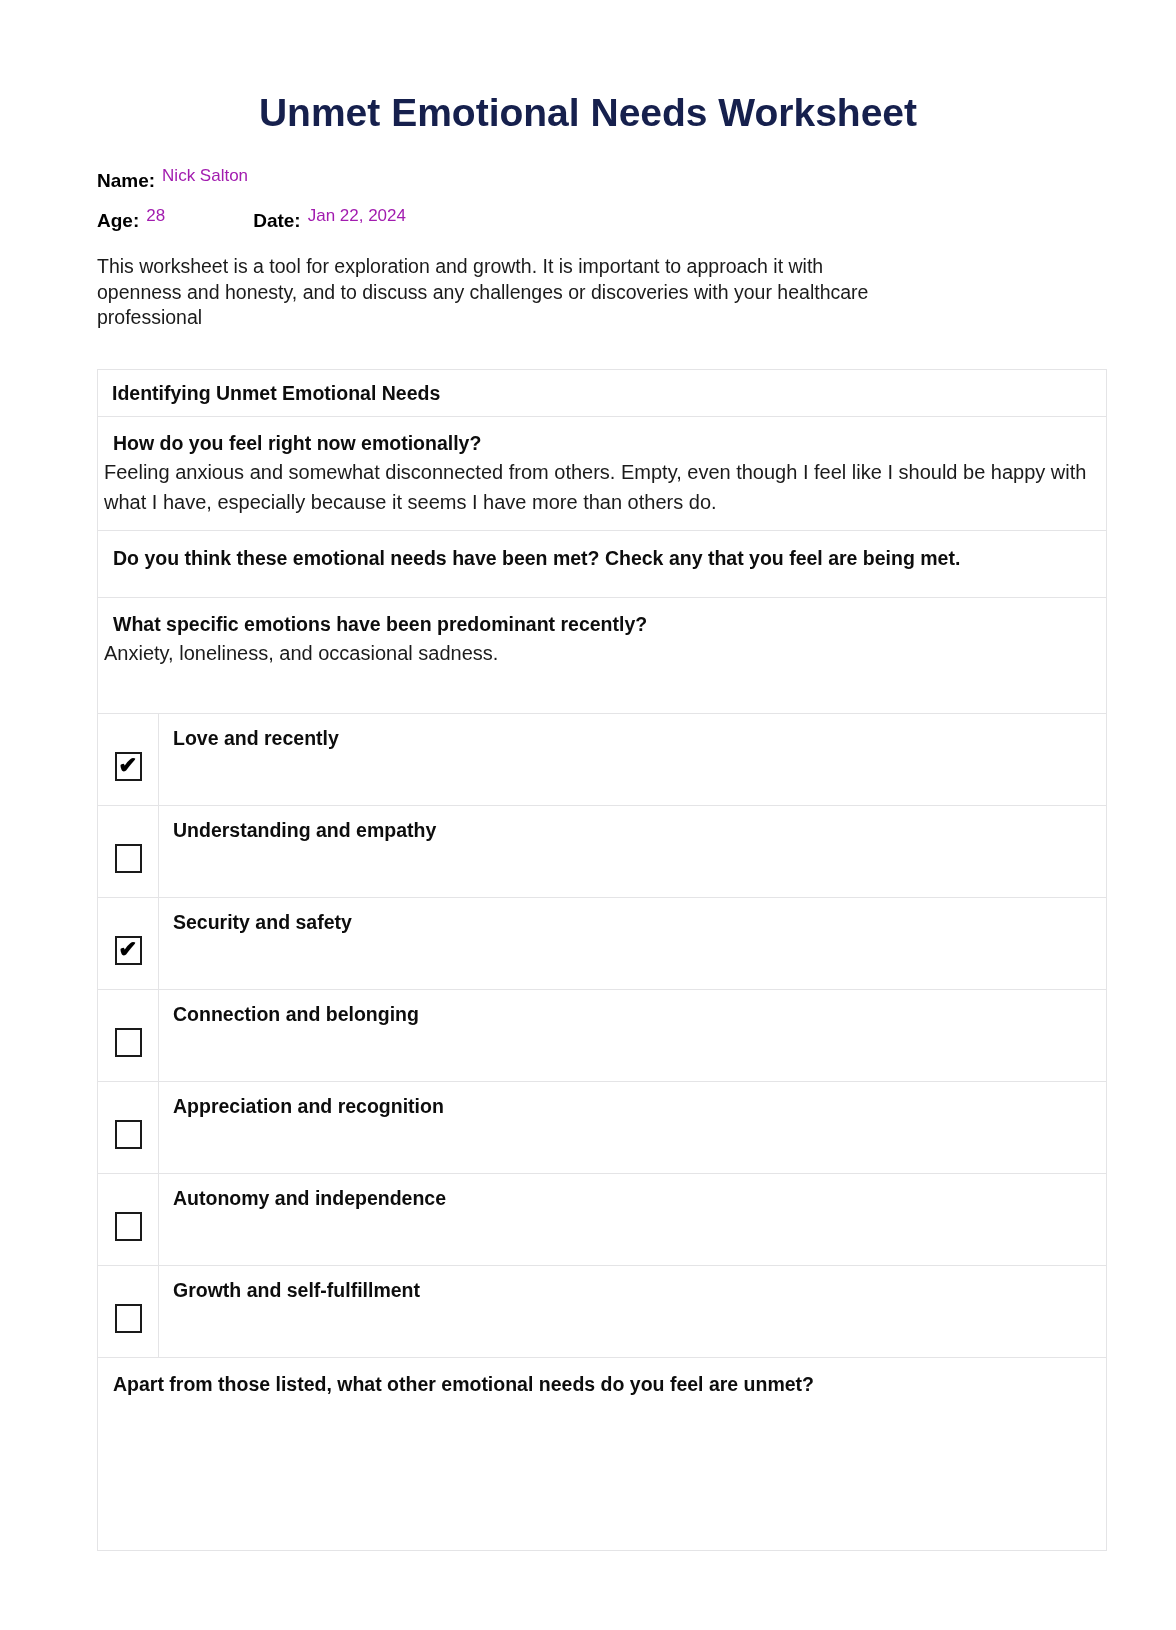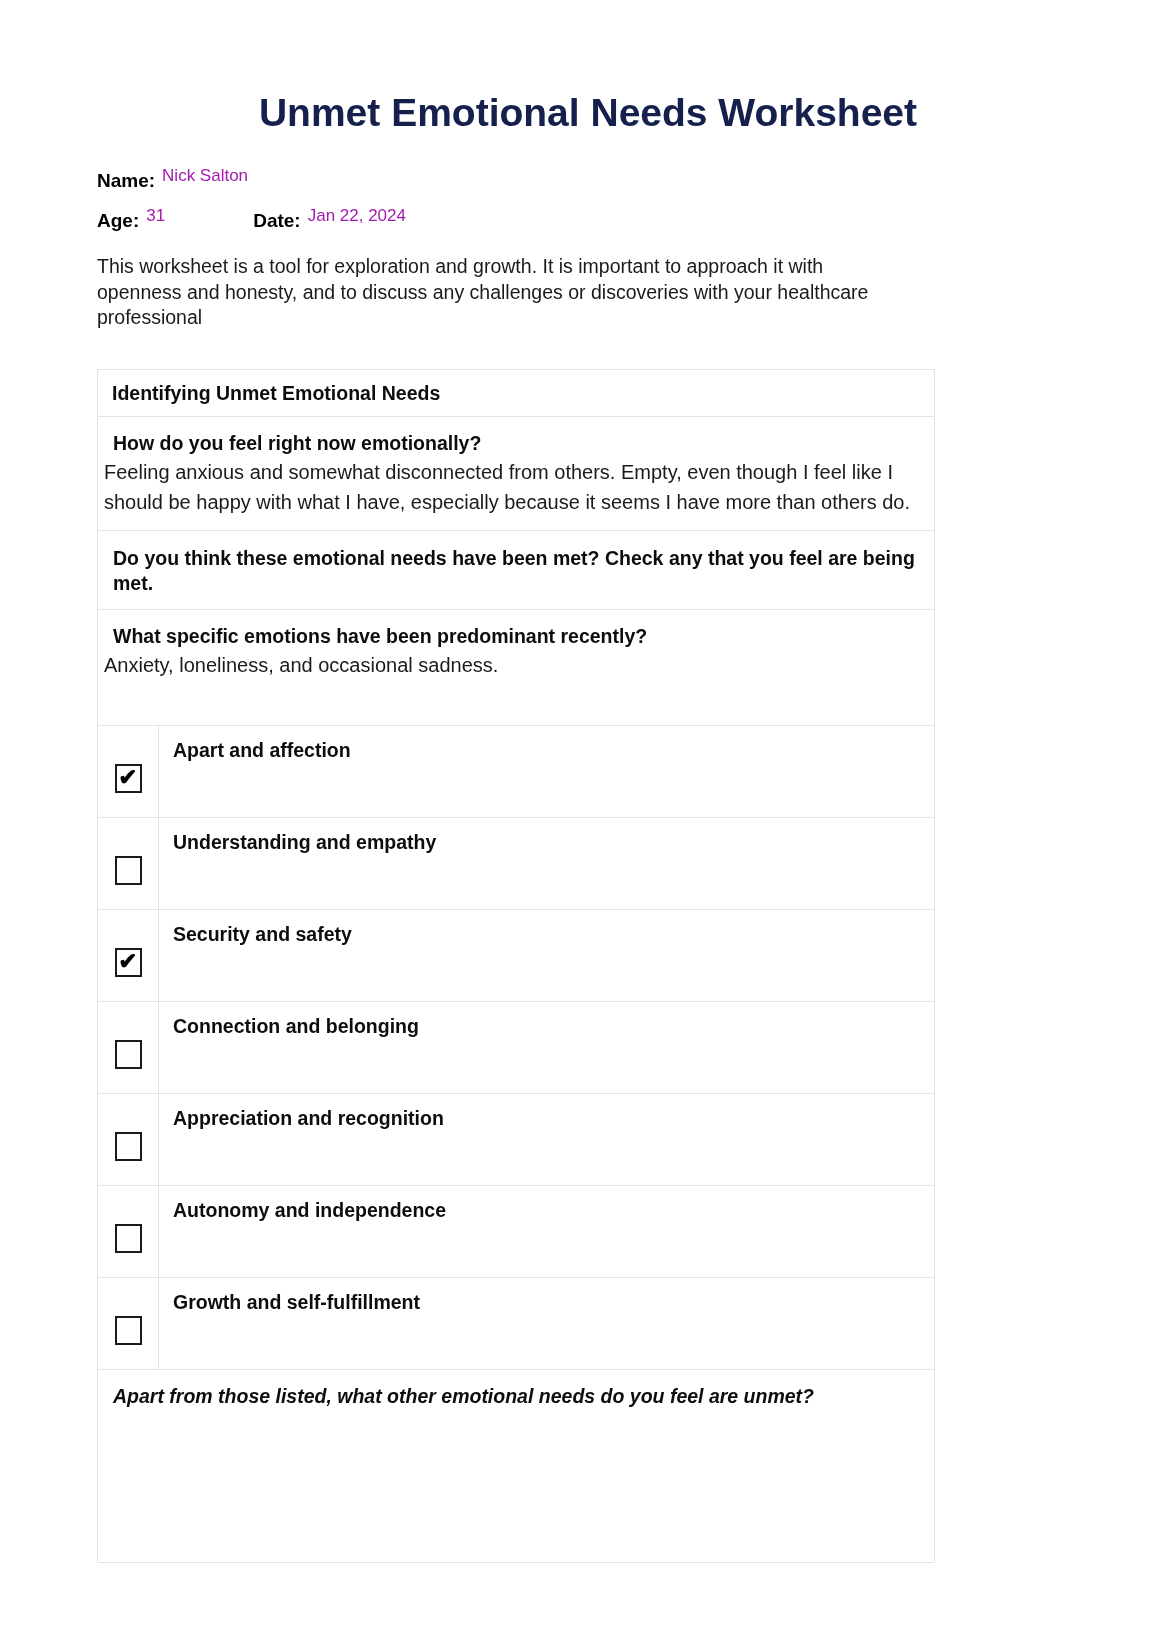--- a/index.html
+++ b/index.html
@@ -80,21 +80,21 @@
     line-height: 25.5px;
     color: #1b1b1b;
     font-weight: normal;
   }
 
   
   .worksheet-table {
     position: absolute;
     left: 97px;
     top: 369px;
-    width: 838px;
+    width: 1010px;
     border: 1px solid #e4e4e6;
     border-bottom: none;
     box-sizing: border-box;
     background: #ffffff;
   }
 
   .section-header {
     height: 47px;
     display: flex;
     align-items: center;
@@ -111,21 +111,21 @@
 
   .qa-block {
     border-bottom: 1px solid #e4e4e6;
     padding: 14px 10px 10px 4px;
     box-sizing: border-box;
     background: #ffffff;
   }
   .qa-block.q1 { min-height: 114px; }
   .qa-block.q2 { min-height: 116px; }
   .qa-block.q3 { min-height: 67px; padding-top: 15px; padding-bottom: 12px; }
-  .qa-block.q4 { min-height: 193px; font-style: italic; }
+  .qa-block.q4 { min-height: 193px; }
 
   .question-text {
     font-size: 19.5px;
     font-weight: bold;
     color: #0d0d0d;
     line-height: 25px;
     padding-left: 11px;
     margin: 0 0 1px 0;
   }
   .answer-text {
@@ -189,21 +189,21 @@
 
 <div class="page">
 
   <div class="doc-title">Unmet Emotional Needs Worksheet</div>
 
   <div class="field-row name-row">
     <span class="field-label">Name:</span><span class="field-value">Nick Salton</span>
   </div>
 
   <div class="field-row agedate-row">
-    <span class="field-label">Age:</span><span class="field-value">31</span><span class="date-group"><span class="field-label">Date:</span><span class="field-value">Jan 22, 2024</span></span>
+    <span class="field-label">Age:</span><span class="field-value">28</span><span class="date-group"><span class="field-label">Date:</span><span class="field-value">Jan 22, 2024</span></span>
   </div>
 
   <div class="intro">This worksheet is a tool for exploration and growth. It is important to approach it with openness and honesty, and to discuss any challenges or discoveries with your healthcare professional</div>
 
   <div class="worksheet-table">
 
     <div class="section-header">
       <span class="section-header-text">Identifying Unmet Emotional Needs</span>
     </div>
 
@@ -222,21 +222,21 @@
     </div>
 
     <div id="checklist-container">
         <div class="check-row">
           <div class="check-cell">
             <div class="checkbox checked">
               <span class="tick">✔</span>
             </div>
           </div>
           <div class="label-cell">
-            <div class="need-label">Apart and affection</div>
+            <div class="need-label">Love and recently</div>
           </div>
         </div>
         <div class="check-row">
           <div class="check-cell">
             <div class="checkbox"></div>
           </div>
           <div class="label-cell">
             <div class="need-label">Understanding and empathy</div>
           </div>
         </div>

